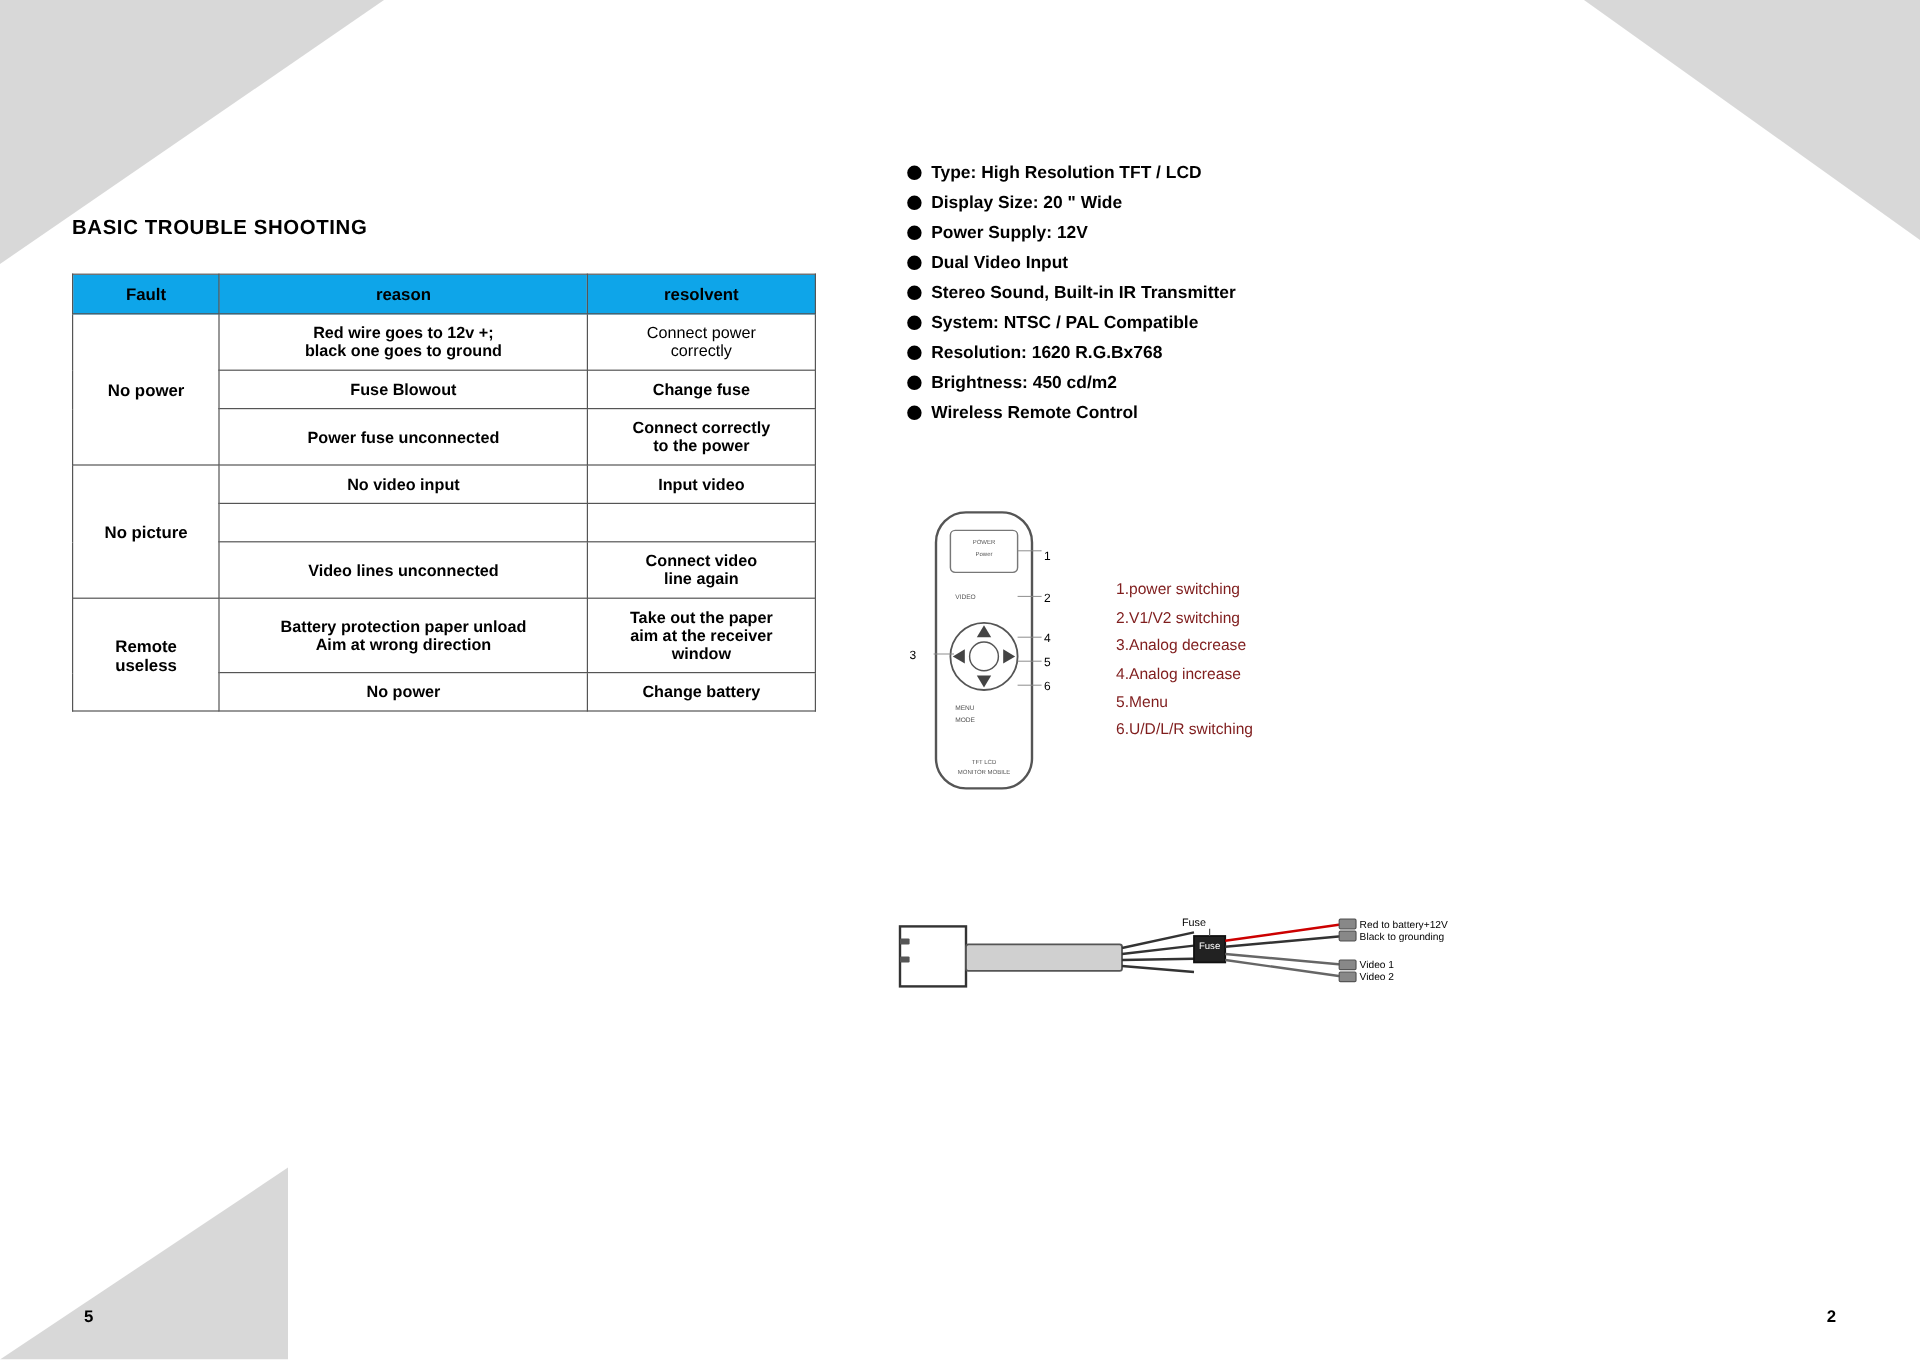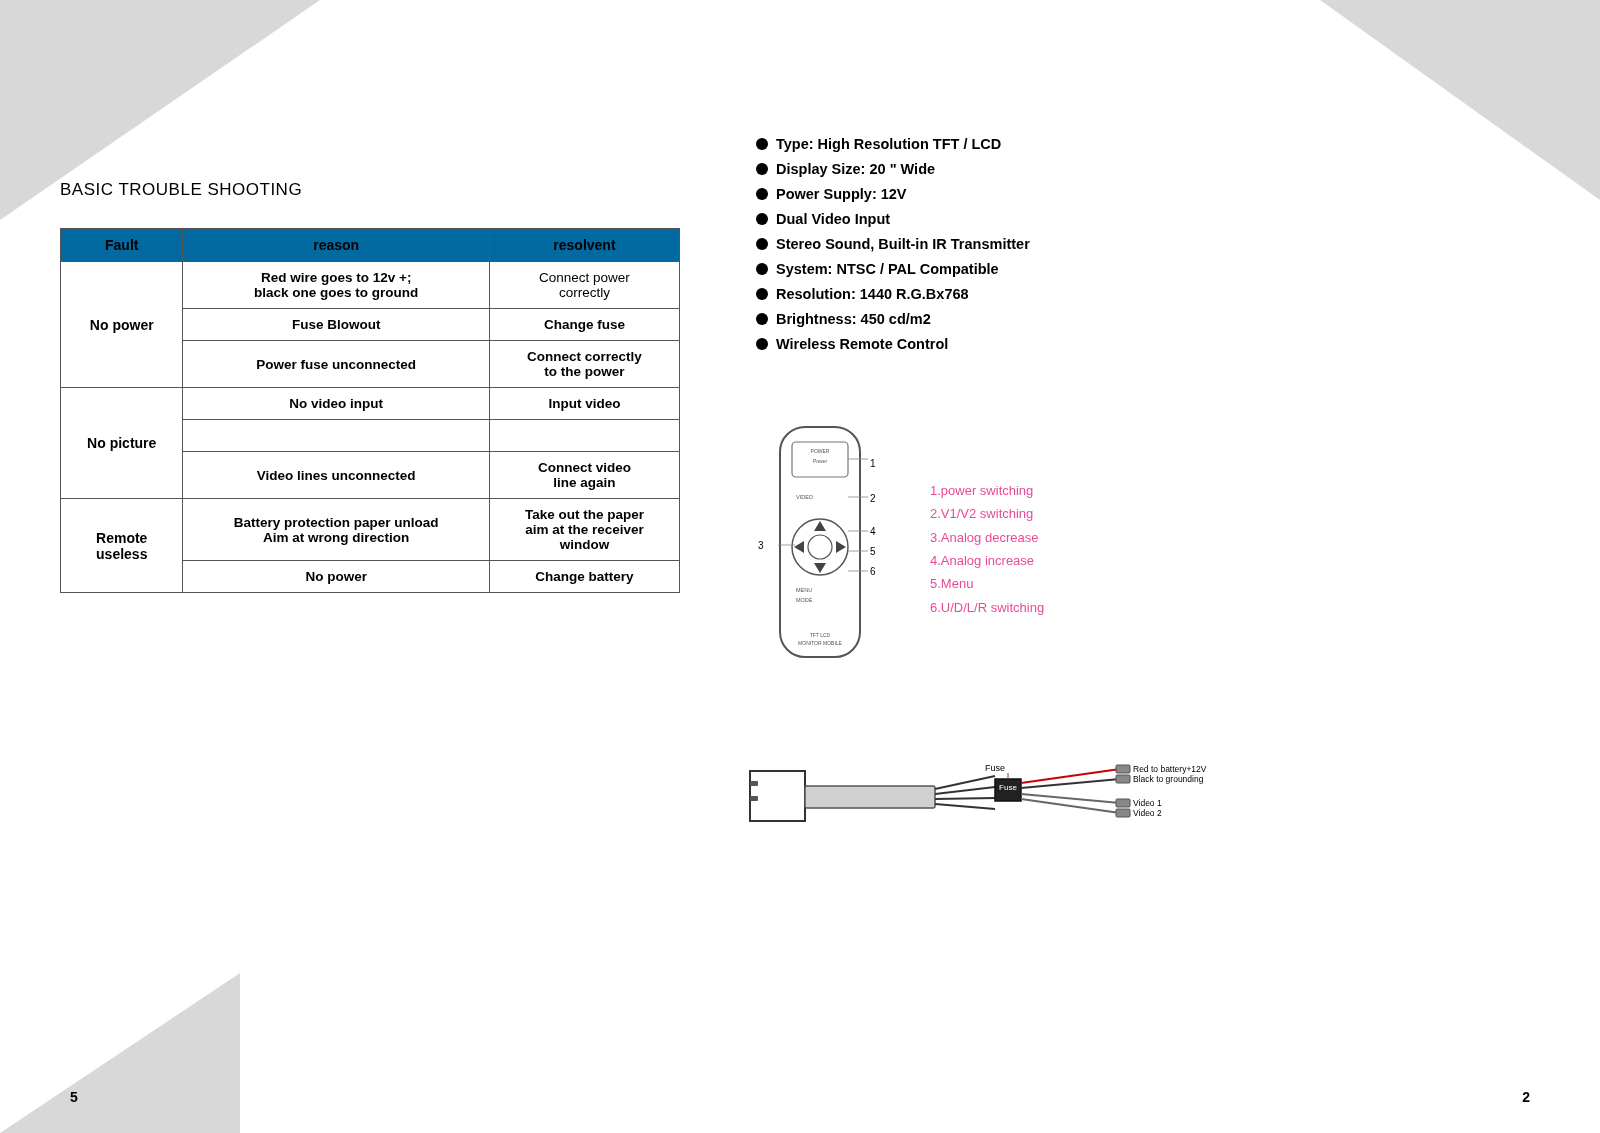--- a/index.html
+++ b/index.html
@@ -53,42 +53,42 @@
 
     
     .left-panel {
       width: 620px;
       flex-shrink: 0;
       padding-top: 120px;
     }
 
     .section-title {
       font-size: 17px;
-      font-weight: normal;
+      font-weight: bold;
       margin-bottom: 28px;
       color: #000;
       letter-spacing: 0.5px;
     }
 
     
     .trouble-table {
       border-collapse: collapse;
       width: 100%;
       font-size: 13.5px;
     }
     .trouble-table th, .trouble-table td {
       border: 1.5px solid #555;
       padding: 8px 10px;
       text-align: center;
       vertical-align: middle;
       color: #000;
     }
     .trouble-table thead th {
       font-weight: bold;
-      background: #0369a1;
+      background: #0ea5e9;
       font-size: 14px;
     }
     .trouble-table .fault-cell {
       font-weight: bold;
       font-size: 14px;
     }
     .trouble-table .reason-cell {
       font-weight: bold;
     }
     .trouble-table .resolvent-cell {
@@ -142,21 +142,21 @@
       margin-top: 10px;
     }
 
     .remote-diagram {
       width: 160px;
       flex-shrink: 0;
     }
 
     .remote-labels {
       font-size: 13px;
-      color: #ec4899;
+      color: #7f1d1d;
       line-height: 1.8;
     }
 
     
     .wiring-section {
       margin-top: 20px;
       display: flex;
       flex-direction: row;
       align-items: center;
       gap: 20px;
@@ -265,21 +265,21 @@
       <li>
         <span class="bullet-circle"></span>
         <span>Stereo Sound, Built-in IR Transmitter</span>
       </li>
       <li>
         <span class="bullet-circle"></span>
         <span>System: NTSC / PAL Compatible</span>
       </li>
       <li>
         <span class="bullet-circle"></span>
-        <span>Resolution: 1440 R.G.Bx768</span>
+        <span>Resolution: 1620 R.G.Bx768</span>
       </li>
       <li>
         <span class="bullet-circle"></span>
         <span>Brightness: 450 cd/m2</span>
       </li>
       <li>
         <span class="bullet-circle"></span>
         <span>Wireless Remote Control</span>
       </li>
     </ul>

